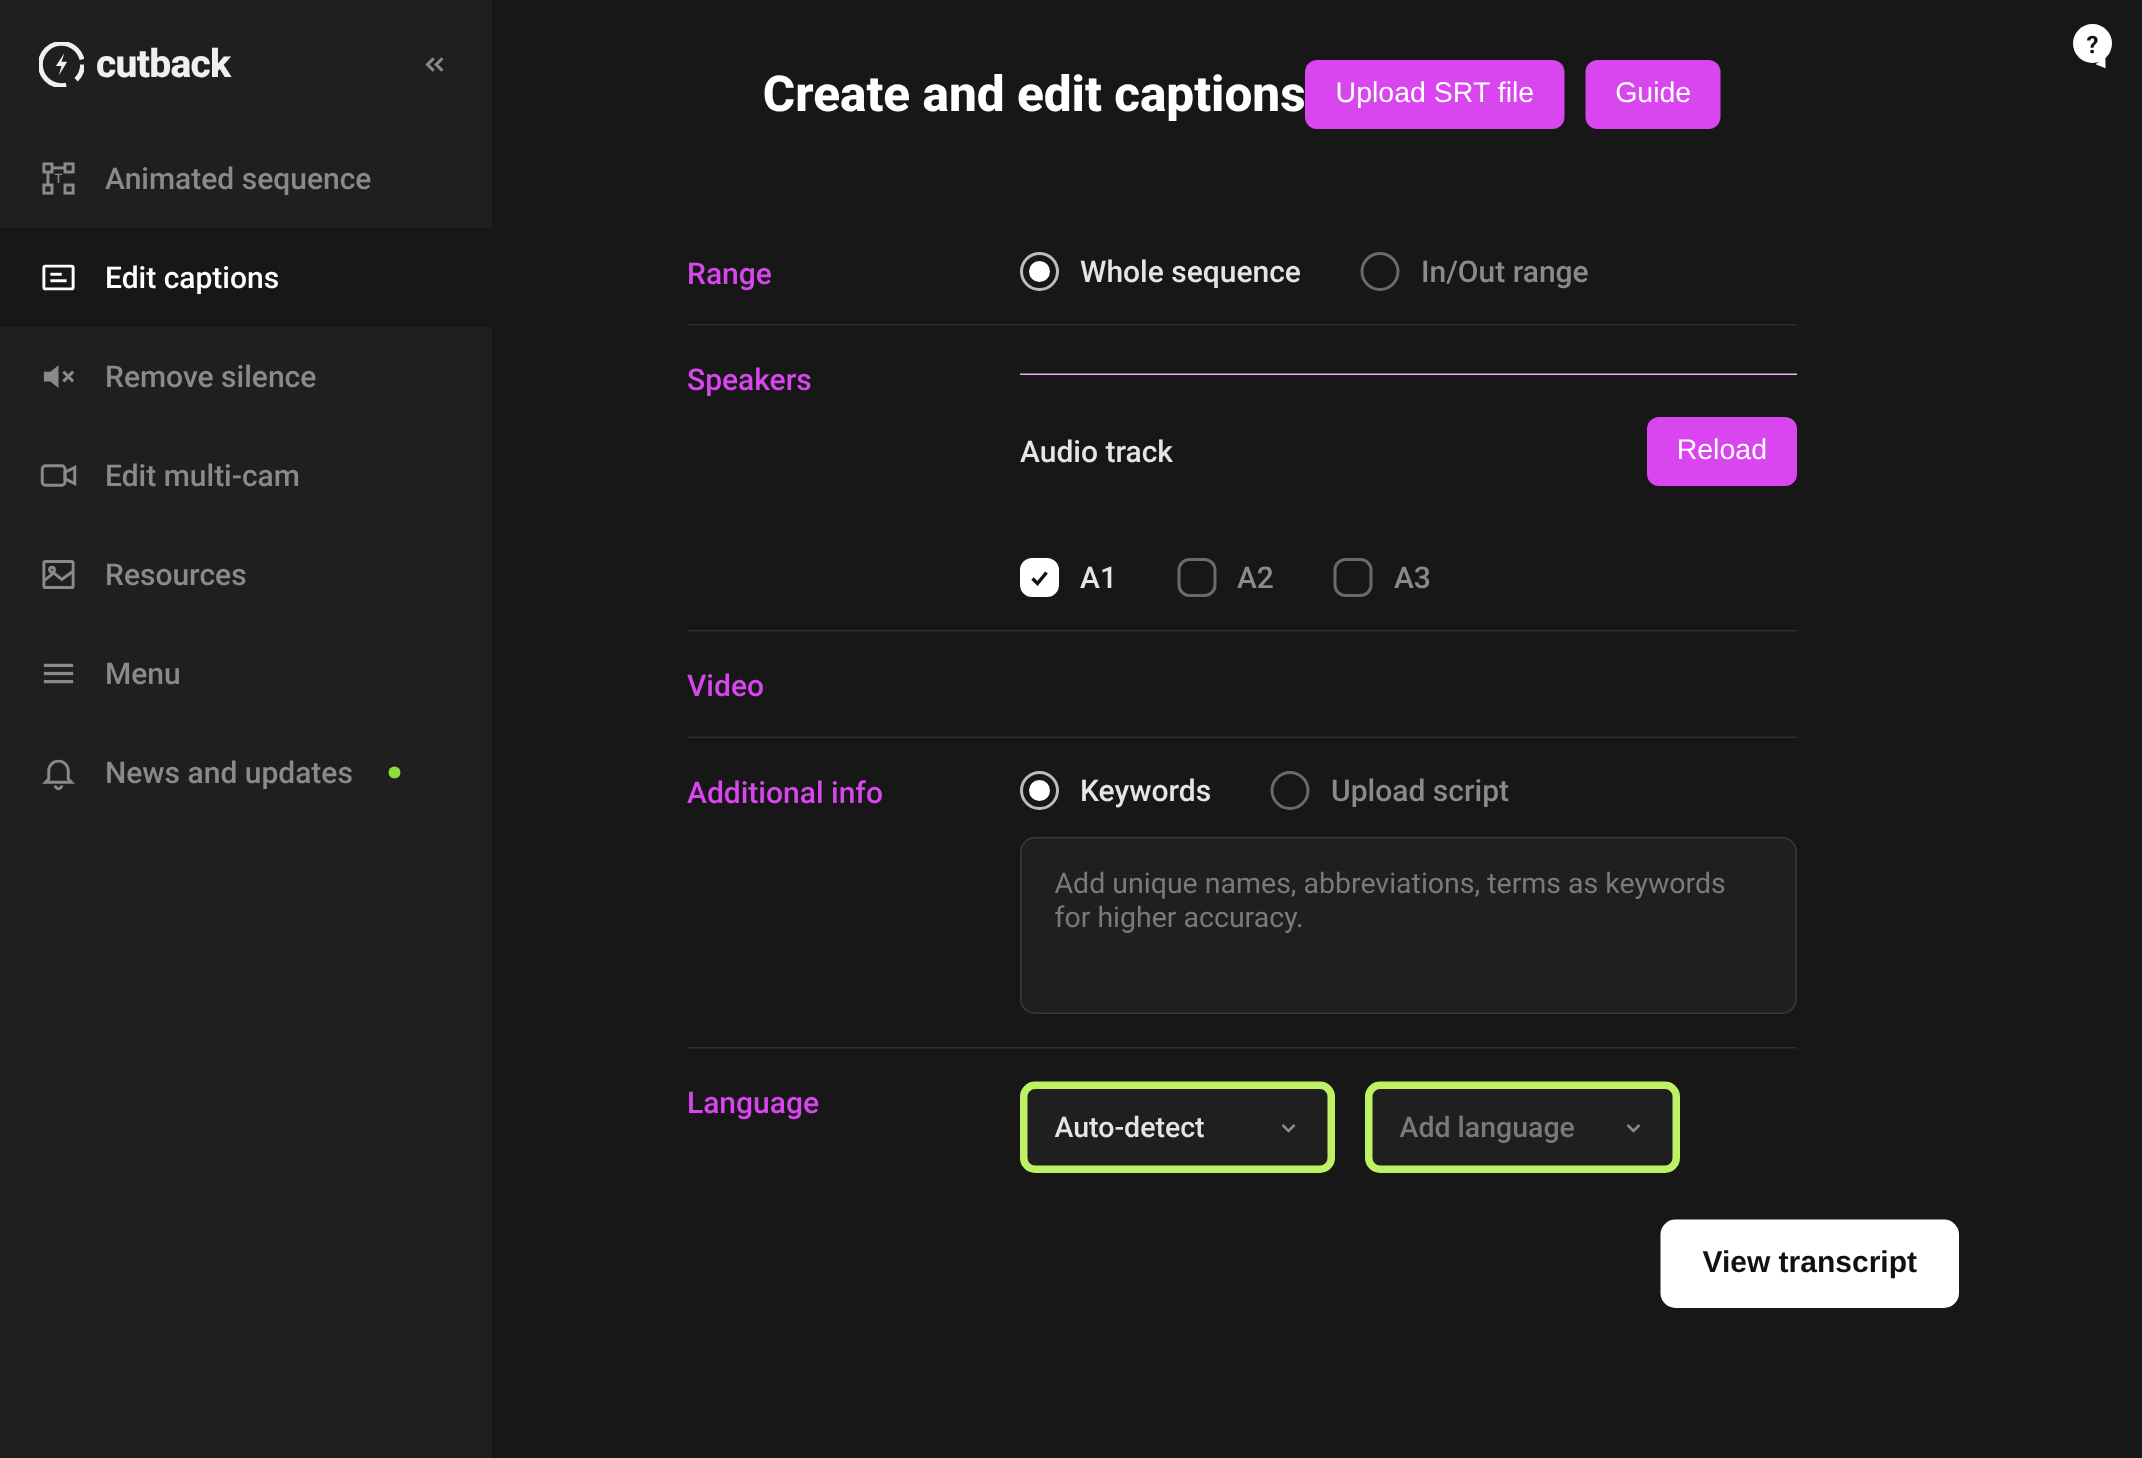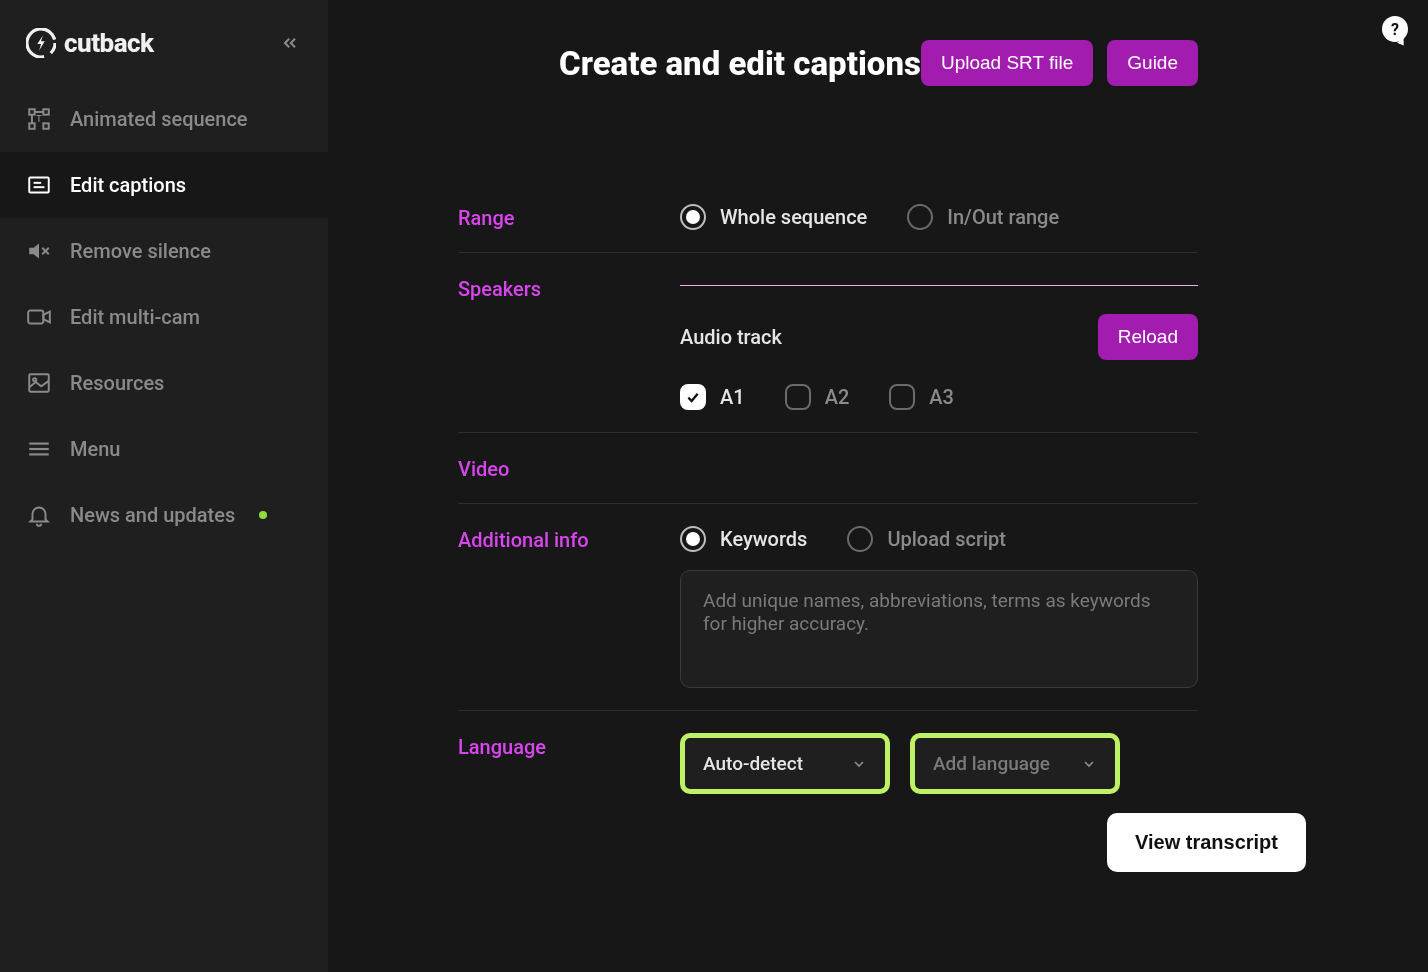--- a/index.html
+++ b/index.html
@@ -77,31 +77,31 @@
     .main {
       flex:1;
       background:#171717;
       padding: 40px 120px 40px 130px;
       overflow-y:auto;
       position:relative;
     }
     .header {
       display:flex;
       align-items:center;
-      justify-content:flex-end;
-      margin-bottom: 96px;
+      justify-content:center;
+      margin-bottom: 60px;
     }
     .page-title {
       font-size: 33px;
       font-weight: 800;
       color:#fff;
     }
     .header-actions { display:flex; gap:14px; }
     .btn {
-      background:#a21caf;
+      background:#d946ef;
       color:#fff;
       border:none;
       border-radius:8px;
       padding: 12px 20px;
       font-size:19px;
       font-weight:500;
       cursor:pointer;
     }
     .form-section {
       display:flex;
@@ -177,20 +177,21 @@
     }
     .checkbox-row {
       display:flex;
       gap: 40px;
     }
     .checkbox-option {
       display:flex;
       align-items:center;
       gap:14px;
       cursor:pointer;
+      margin-top:24px;
     }
     .checkbox {
       width:26px; height:26px;
       border-radius:8px;
       border:2px solid #6a6a6a;
       display:flex;
       align-items:center;
       justify-content:center;
       flex-shrink:0;
     }

